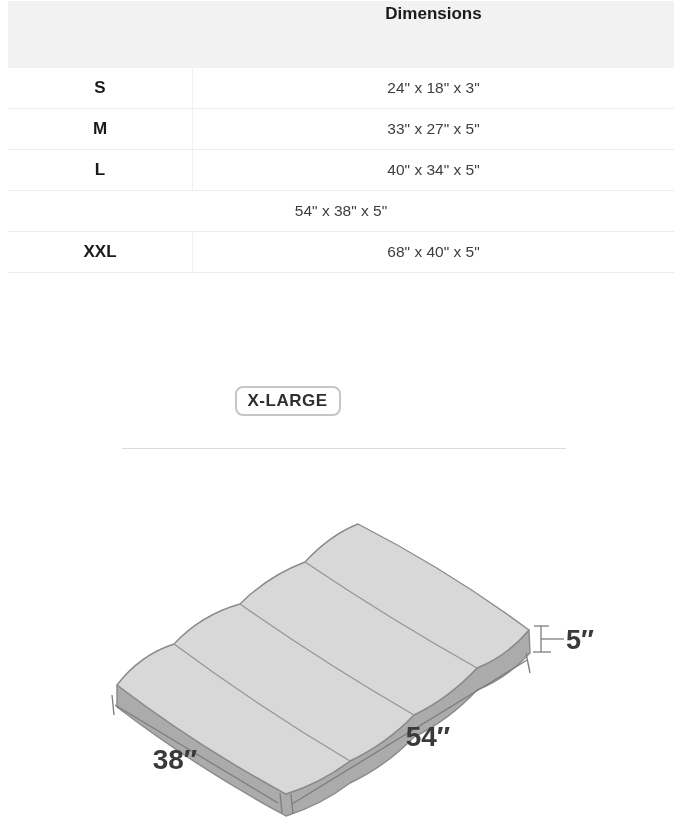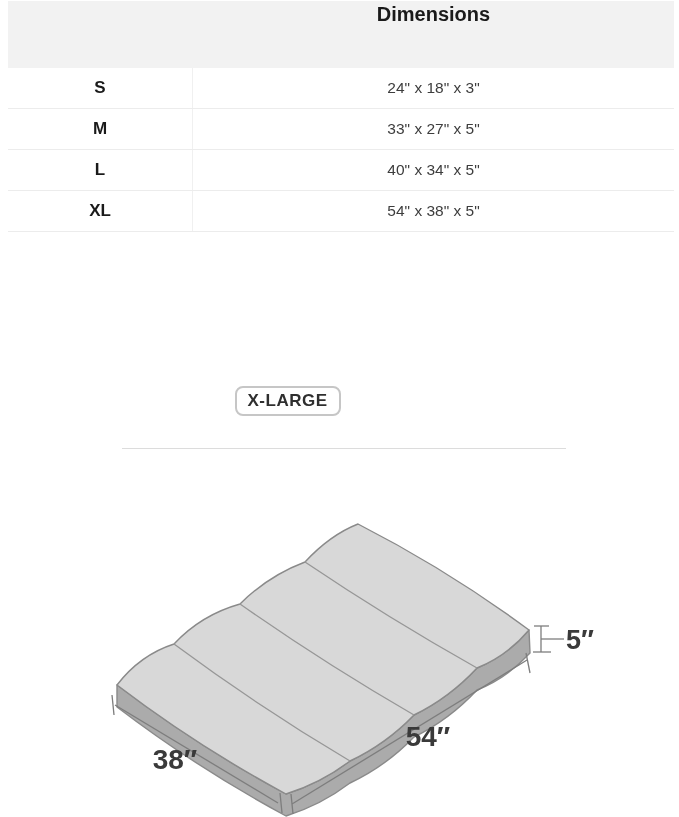--- a/index.html
+++ b/index.html
@@ -16,21 +16,21 @@
   .size-table {
     position: absolute; top: 1px; left: 8px; width: 666px;
   }
   .thead {
     display: flex; height: 67px; background: #f2f2f2;
   }
   .th-size { width: 185px; }
   .th-dims {
     flex: 1; display: flex; flex-direction: column;
     justify-content: flex-start; align-items: center;
-    font-weight: bold; font-size: 20px; color: #1a1a1a; line-height: 26px;
+    font-weight: bold; font-size: 17px; color: #1a1a1a; line-height: 26px;
   }
   .trow {
     display: flex; height: 41px; border-bottom: 1px solid #ececec;
   }
   .td-size {
     width: 185px; border-right: 1px solid #f0f0f0;
     display: flex; align-items: center; justify-content: center;
     font-weight: bold; font-size: 17px; color: #1a1a1a;
   }
   .td-dims {
@@ -81,22 +81,25 @@
   </div>
   <div class="trow">
     <div class="td-size">M</div>
     <div class="td-dims">33" x 27" x 5"</div>
   </div>
   <div class="trow">
     <div class="td-size">L</div>
     <div class="td-dims">40" x 34" x 5"</div>
   </div>
   <div class="trow">
-    <div class="td-size">XL</div>
     <div class="td-dims">54" x 38" x 5"</div>
+  </div>
+  <div class="trow">
+    <div class="td-size">XXL</div>
+    <div class="td-dims">68" x 40" x 5"</div>
   </div>
 </div>
 
 <div class="chip-wrap">
   <span class="chip">X-LARGE</span>
 </div>
 
 <div class="divider"></div>
 
 <svg class="diagram-svg" width="679" height="337" viewBox="0 480 679 337" xmlns="http://www.w3.org/2000/svg">

